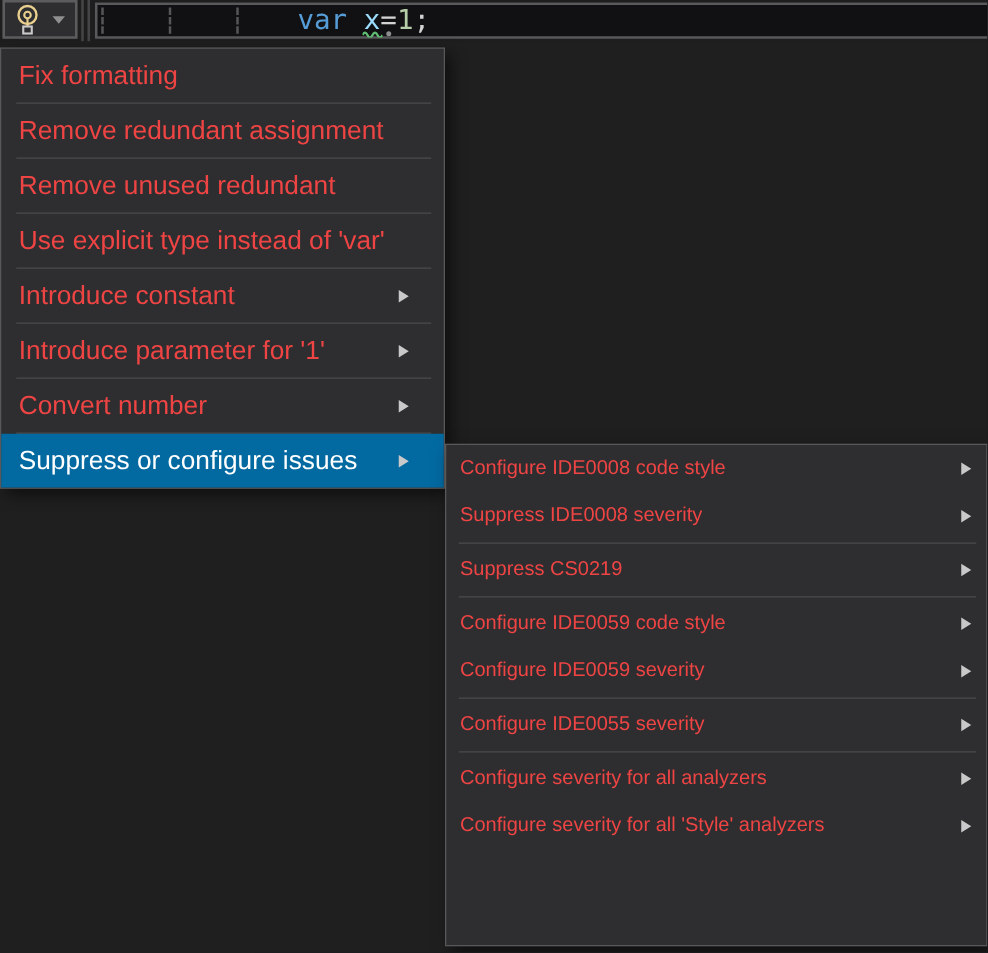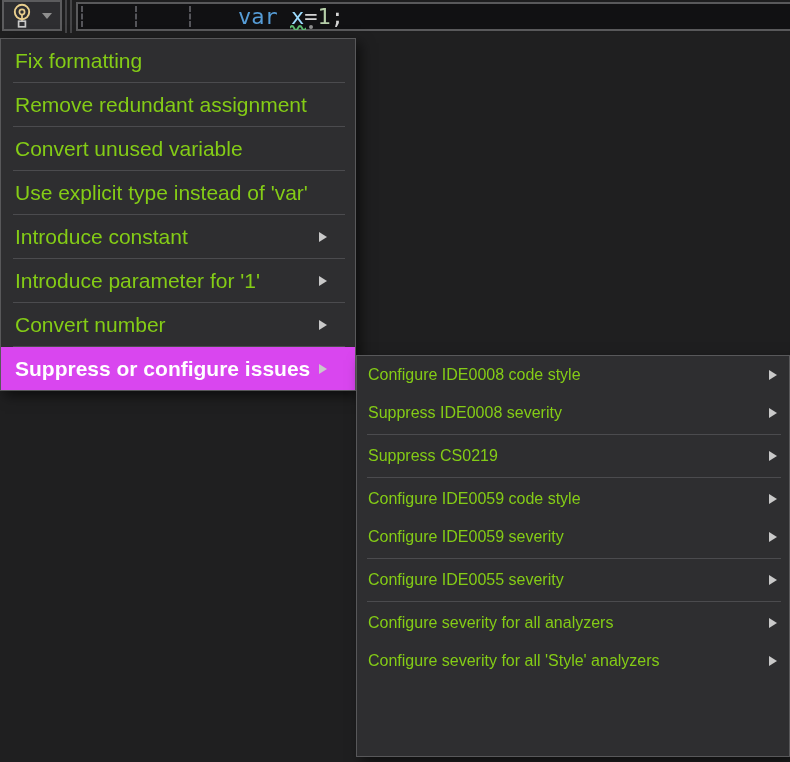--- a/index.html
+++ b/index.html
@@ -24,24 +24,24 @@
         font-family:"DejaVu Sans Mono","Liberation Mono",monospace;
         font-size:22px;white-space:pre;color:#d4d4d4;}
   .squiggle{position:absolute;left:212px;top:19px;}
   .sugg-dot{position:absolute;left:231px;top:21px;width:4px;height:4px;border-radius:50%;background:#8d8d8d;}
 
   
   .menu{position:absolute;background:#2e2e30;border:1px solid #58585a;
         box-sizing:border-box;box-shadow:5px 5px 12px rgba(0,0,0,.55);}
   .main-menu{left:0;top:38px;width:356px;height:353px;}
   .sub-menu{left:356px;top:355px;width:434px;height:402px;}
-  .mi{position:relative;display:flex;align-items:center;color:#84cc16;cursor:pointer;}
+  .mi{position:relative;display:flex;align-items:center;color:#ef4444;cursor:pointer;}
   .main-menu .mi{height:43px;font-size:21px;padding-left:14px;}
   .sub-menu  .mi{height:38px;font-size:16px;padding-left:11px;}
-  .mi.hl{background:#d946ef;color:#ffffff;font-weight:bold;}
+  .mi.hl{background:#0369a1;color:#ffffff;}
   .msep{height:1px;background:#4b4b4e;}
   .main-menu .msep{margin:0 10px 0 12px;}
   .sub-menu  .gsep{height:1px;background:#4b4b4e;margin:2px 8px 2px 10px;}
   .arrow{position:absolute;top:50%;transform:translateY(-50%);width:0;height:0;
          border-top:5px solid transparent;border-bottom:5px solid transparent;}
   .main-menu .arrow{right:28px;border-left:8px solid #c9c9c9;}
   .sub-menu  .arrow{right:12px;border-left:8px solid #c9c9c9;}
   .lbl{pointer-events:none;}
 </style>
 </head>
@@ -77,21 +77,21 @@
   <div class="menu main-menu">
     <div class="mi">
       <span class="lbl">Fix formatting</span>
     </div>
     <div class="msep"></div>
     <div class="mi">
       <span class="lbl">Remove redundant assignment</span>
     </div>
     <div class="msep"></div>
     <div class="mi">
-      <span class="lbl">Convert unused variable</span>
+      <span class="lbl">Remove unused redundant</span>
     </div>
     <div class="msep"></div>
     <div class="mi">
       <span class="lbl">Use explicit type instead of 'var'</span>
     </div>
     <div class="msep"></div>
     <div class="mi">
       <span class="lbl">Introduce constant</span>
       <span class="arrow"></span>
     </div>

